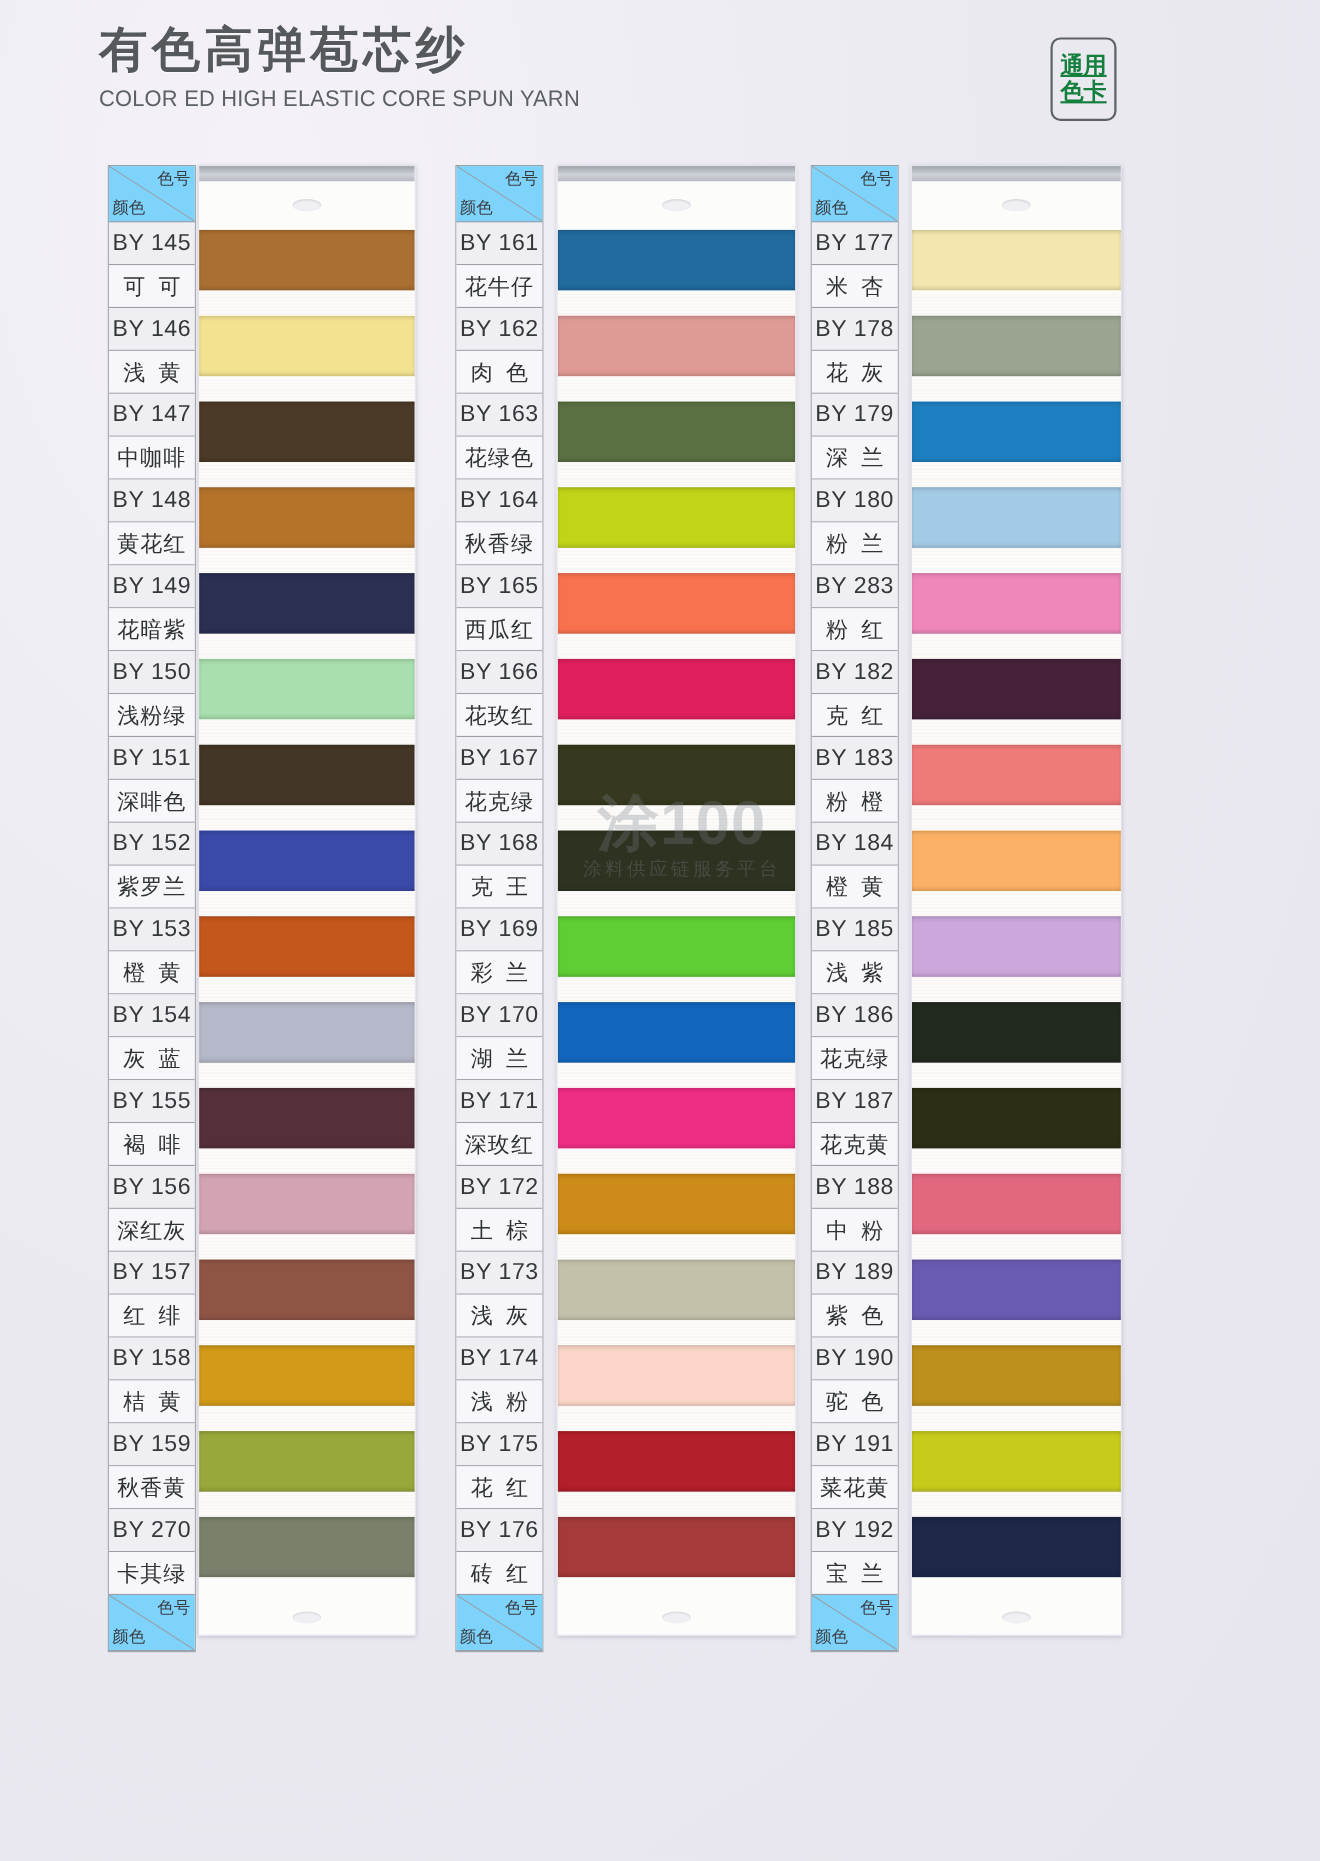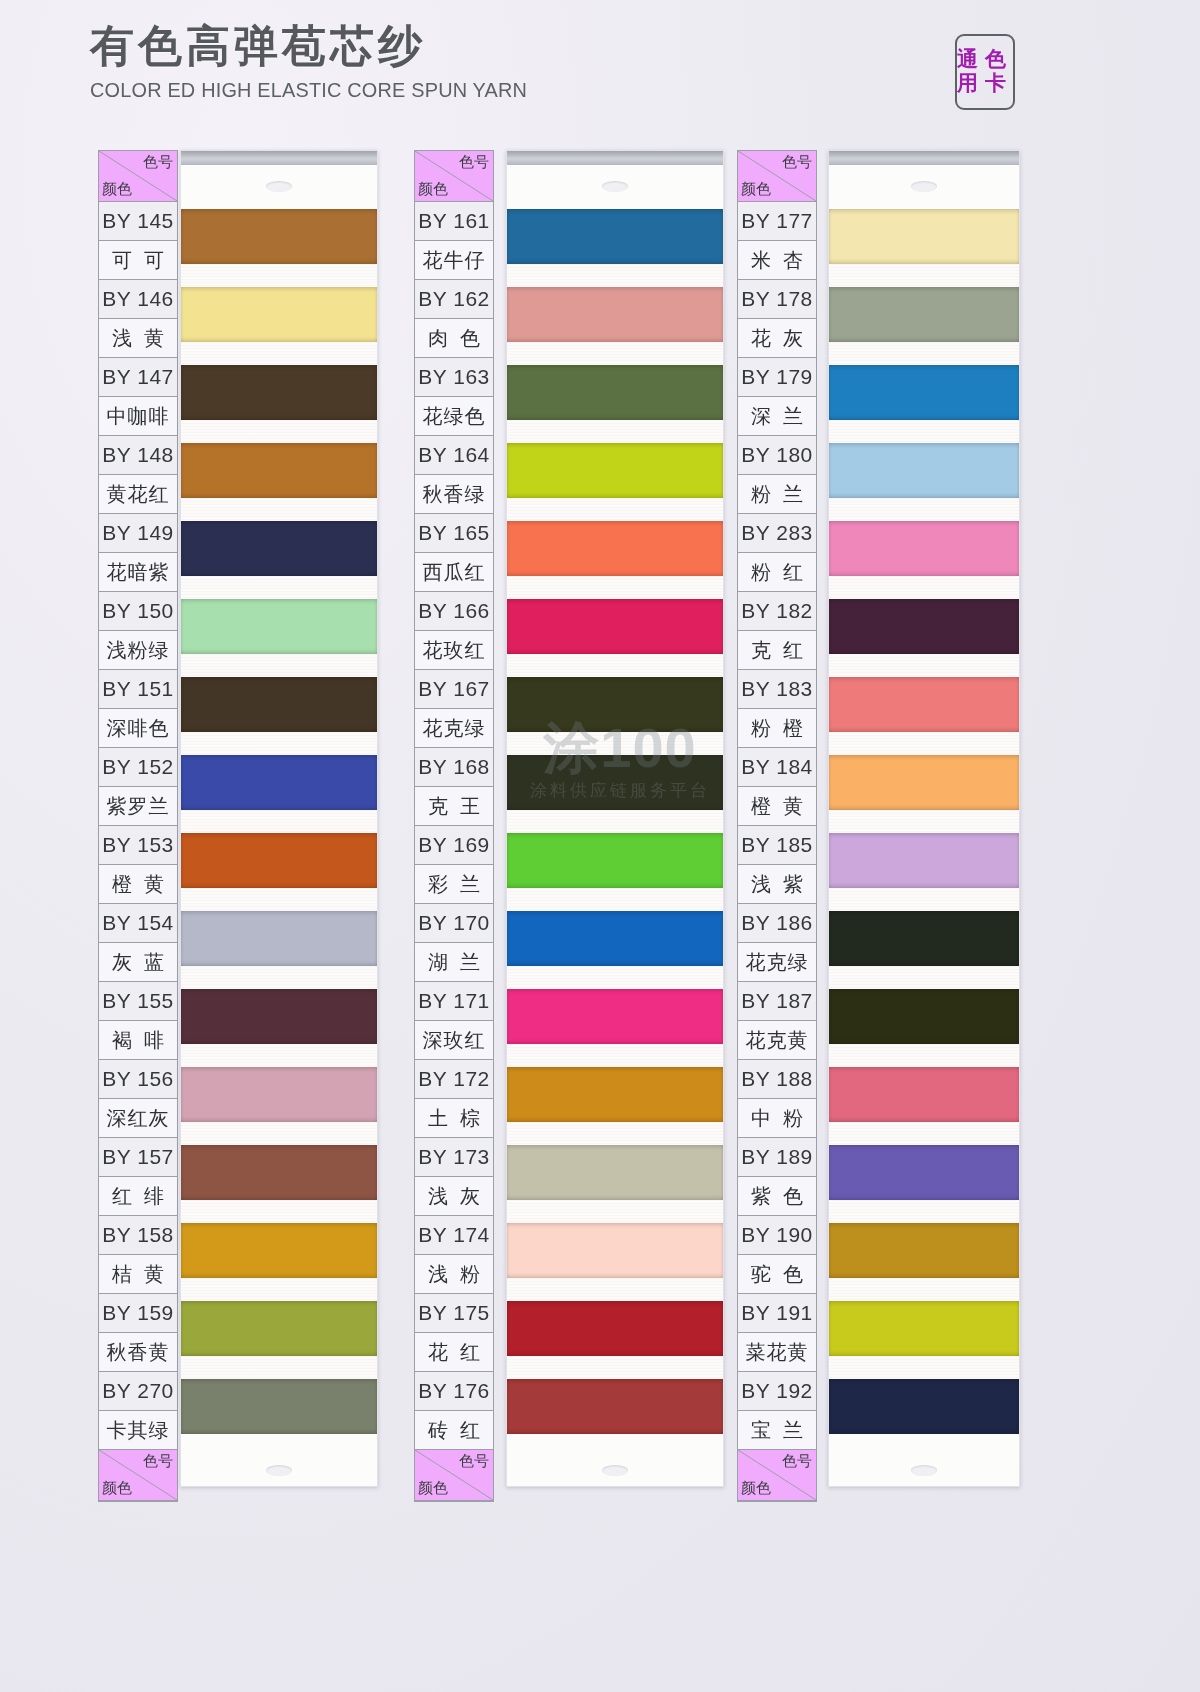--- a/index.html
+++ b/index.html
@@ -28,41 +28,41 @@
     text-shadow:0 1px 0 rgba(255,255,255,.6);
   }
   .en-title{
     font-size:20.5px;color:#5c6164;letter-spacing:.2px;
     margin-top:6px;white-space:nowrap;font-weight:400;
     transform:scaleX(.97);transform-origin:left center;
   }
   .stamp{
     position:absolute;left:955px;top:34px;
     width:56px;height:72px;border:2px solid #5d6264;border-radius:9px;
-    display:flex;flex-direction:row;align-items:center;justify-content:center;
+    display:flex;flex-direction:column;align-items:center;justify-content:center;
     font-family:"DejaVu Sans","Liberation Sans",sans-serif;
-    color:#a21caf;font-size:21px;line-height:1.12;font-weight:600;
+    color:#15803d;font-size:21px;line-height:1.12;font-weight:600;text-decoration:underline;
   }
 
   
   .col{position:absolute;top:150px;}
   .col.c1{left:98px;}
   .col.c2{left:414px;}
   .col.c3{left:737px;}
 
   .label-table{
     position:absolute;top:0;left:0;
     width:80px;
     border:1px solid #9aa0a6;
     background:#f2f1f5;
     box-sizing:border-box;
   }
   .hdr-cell{
     position:relative;height:50px;border-bottom:1px solid #9aa0a6;
-    background:#f0abfc;overflow:hidden;
+    background:#7dd3fc;overflow:hidden;
   }
   .hdr-cell .diag{
     position:absolute;left:0;top:0;width:100%;height:100%;
   }
   .hdr-cell .se{
     position:absolute;right:4px;top:2px;font-size:15px;color:#3a3d40;
     font-family:"DejaVu Sans","Liberation Sans",sans-serif;
   }
   .hdr-cell .sw{
     position:absolute;left:3px;bottom:2px;font-size:15px;color:#3a3d40;

